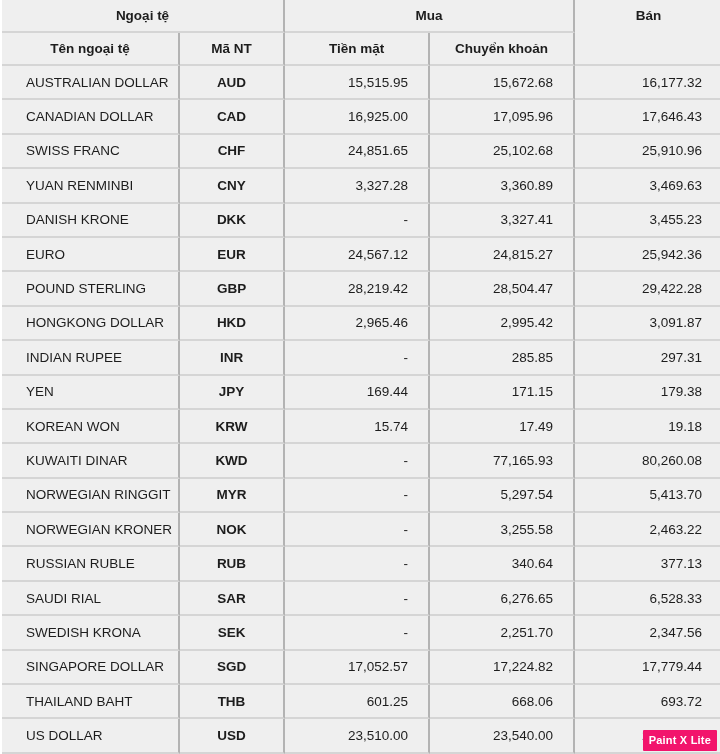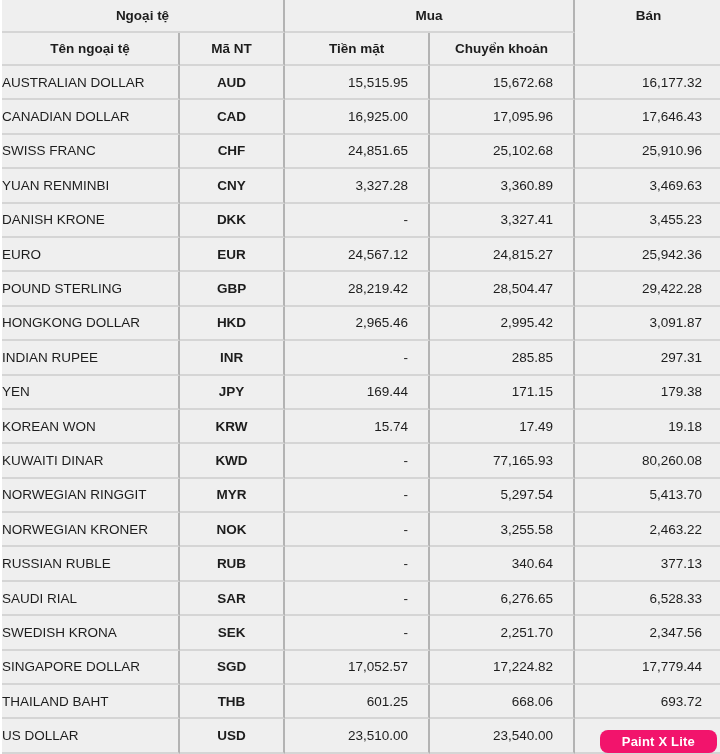--- a/index.html
+++ b/index.html
@@ -39,34 +39,34 @@
     margin-top: 42px;
   }
   th.ban-cell {
     vertical-align: top;
     padding-top: 8px;
   }
   tbody td {
     height: 34.4px;
     vertical-align: middle;
   }
-  td.c-name { text-align: left;  padding-left: 0; }
+  td.c-name { text-align: left;  padding-left: 24px; }
   td.c-code { text-align: center; font-weight: bold; }
   td.c-cash, td.c-transfer, td.c-sell { text-align: right; padding-right: 20px; }
   .watermark {
     position: absolute;
     top: 730px;
     right: 3px;
     background: #f2146c;
     color: #ffffff;
-    font-size: 13px;
+    font-size: 11px;
     font-weight: bold;
     line-height: 1;
-    padding: 5px 22px;
-    border-radius: 8px;
+    padding: 5px 6px;
+    border-radius: 1px;
     letter-spacing: 0.2px;
   }
 </style>
 </head>
 <body>
 
 <table class="rates">
   <colgroup>
     <col style="width:178px">
     <col style="width:105px">

